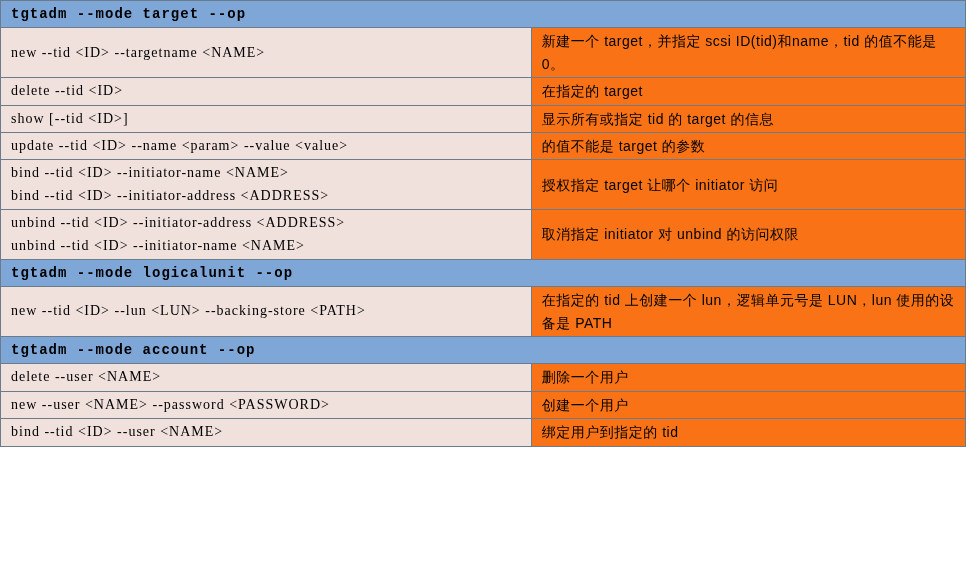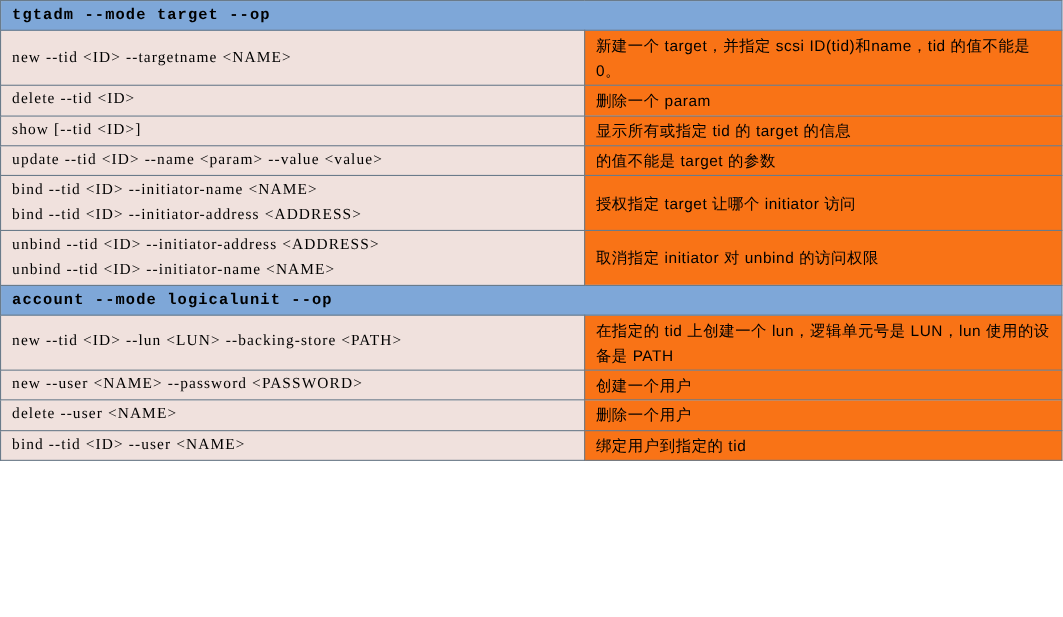--- a/index.html
+++ b/index.html
@@ -56,21 +56,21 @@
 
     <tr>
           <td class="hdr" colspan="2">tgtadm --mode target --op</td>
         </tr>
     <tr>
       <td class="cmd">new --tid &lt;ID&gt; --targetname &lt;NAME&gt;</td>
       <td class="desc">新建一个 target，并指定 scsi ID(tid)和name，tid 的值不能是 0。</td>
     </tr>
     <tr>
       <td class="cmd">delete --tid &lt;ID&gt;</td>
-      <td class="desc">删除一个 param</td>
+      <td class="desc">在指定的 target</td>
     </tr>
     <tr>
       <td class="cmd">show [--tid &lt;ID&gt;]</td>
       <td class="desc">显示所有或指定 tid 的 target 的信息</td>
     </tr>
     <tr>
       <td class="cmd">update --tid &lt;ID&gt; --name &lt;param&gt; --value &lt;value&gt;</td>
       <td class="desc">的值不能是 target 的参数</td>
     </tr>
     <tr>
@@ -78,34 +78,37 @@
 bind --tid &lt;ID&gt; --initiator-address &lt;ADDRESS&gt;</td>
       <td class="desc">授权指定 target 让哪个 initiator 访问</td>
     </tr>
     <tr>
       <td class="cmd">unbind --tid &lt;ID&gt; --initiator-address &lt;ADDRESS&gt;
 unbind --tid &lt;ID&gt; --initiator-name &lt;NAME&gt;</td>
       <td class="desc">取消指定 initiator 对 unbind 的访问权限</td>
     </tr>
 
     <tr>
-          <td class="hdr" colspan="2">account --mode logicalunit --op</td>
+          <td class="hdr" colspan="2">tgtadm --mode logicalunit --op</td>
         </tr>
     <tr>
       <td class="cmd">new --tid &lt;ID&gt; --lun &lt;LUN&gt; --backing-store &lt;PATH&gt;</td>
       <td class="desc">在指定的 tid 上创建一个 lun，逻辑单元号是 LUN，lun 使用的设备是 PATH</td>
     </tr>
 
     <tr>
-      <td class="cmd">new --user &lt;NAME&gt; --password &lt;PASSWORD&gt;</td>
-      <td class="desc">创建一个用户</td>
-    </tr>
+          <td class="hdr" colspan="2">tgtadm --mode account --op</td>
+        </tr>
     <tr>
       <td class="cmd">delete --user &lt;NAME&gt;</td>
       <td class="desc">删除一个用户</td>
+    </tr>
+    <tr>
+      <td class="cmd">new --user &lt;NAME&gt; --password &lt;PASSWORD&gt;</td>
+      <td class="desc">创建一个用户</td>
     </tr>
     <tr>
       <td class="cmd">bind --tid &lt;ID&gt; --user &lt;NAME&gt;</td>
       <td class="desc">绑定用户到指定的 tid</td>
     </tr>
 
   </tbody>
 </table>
 </div>
 

